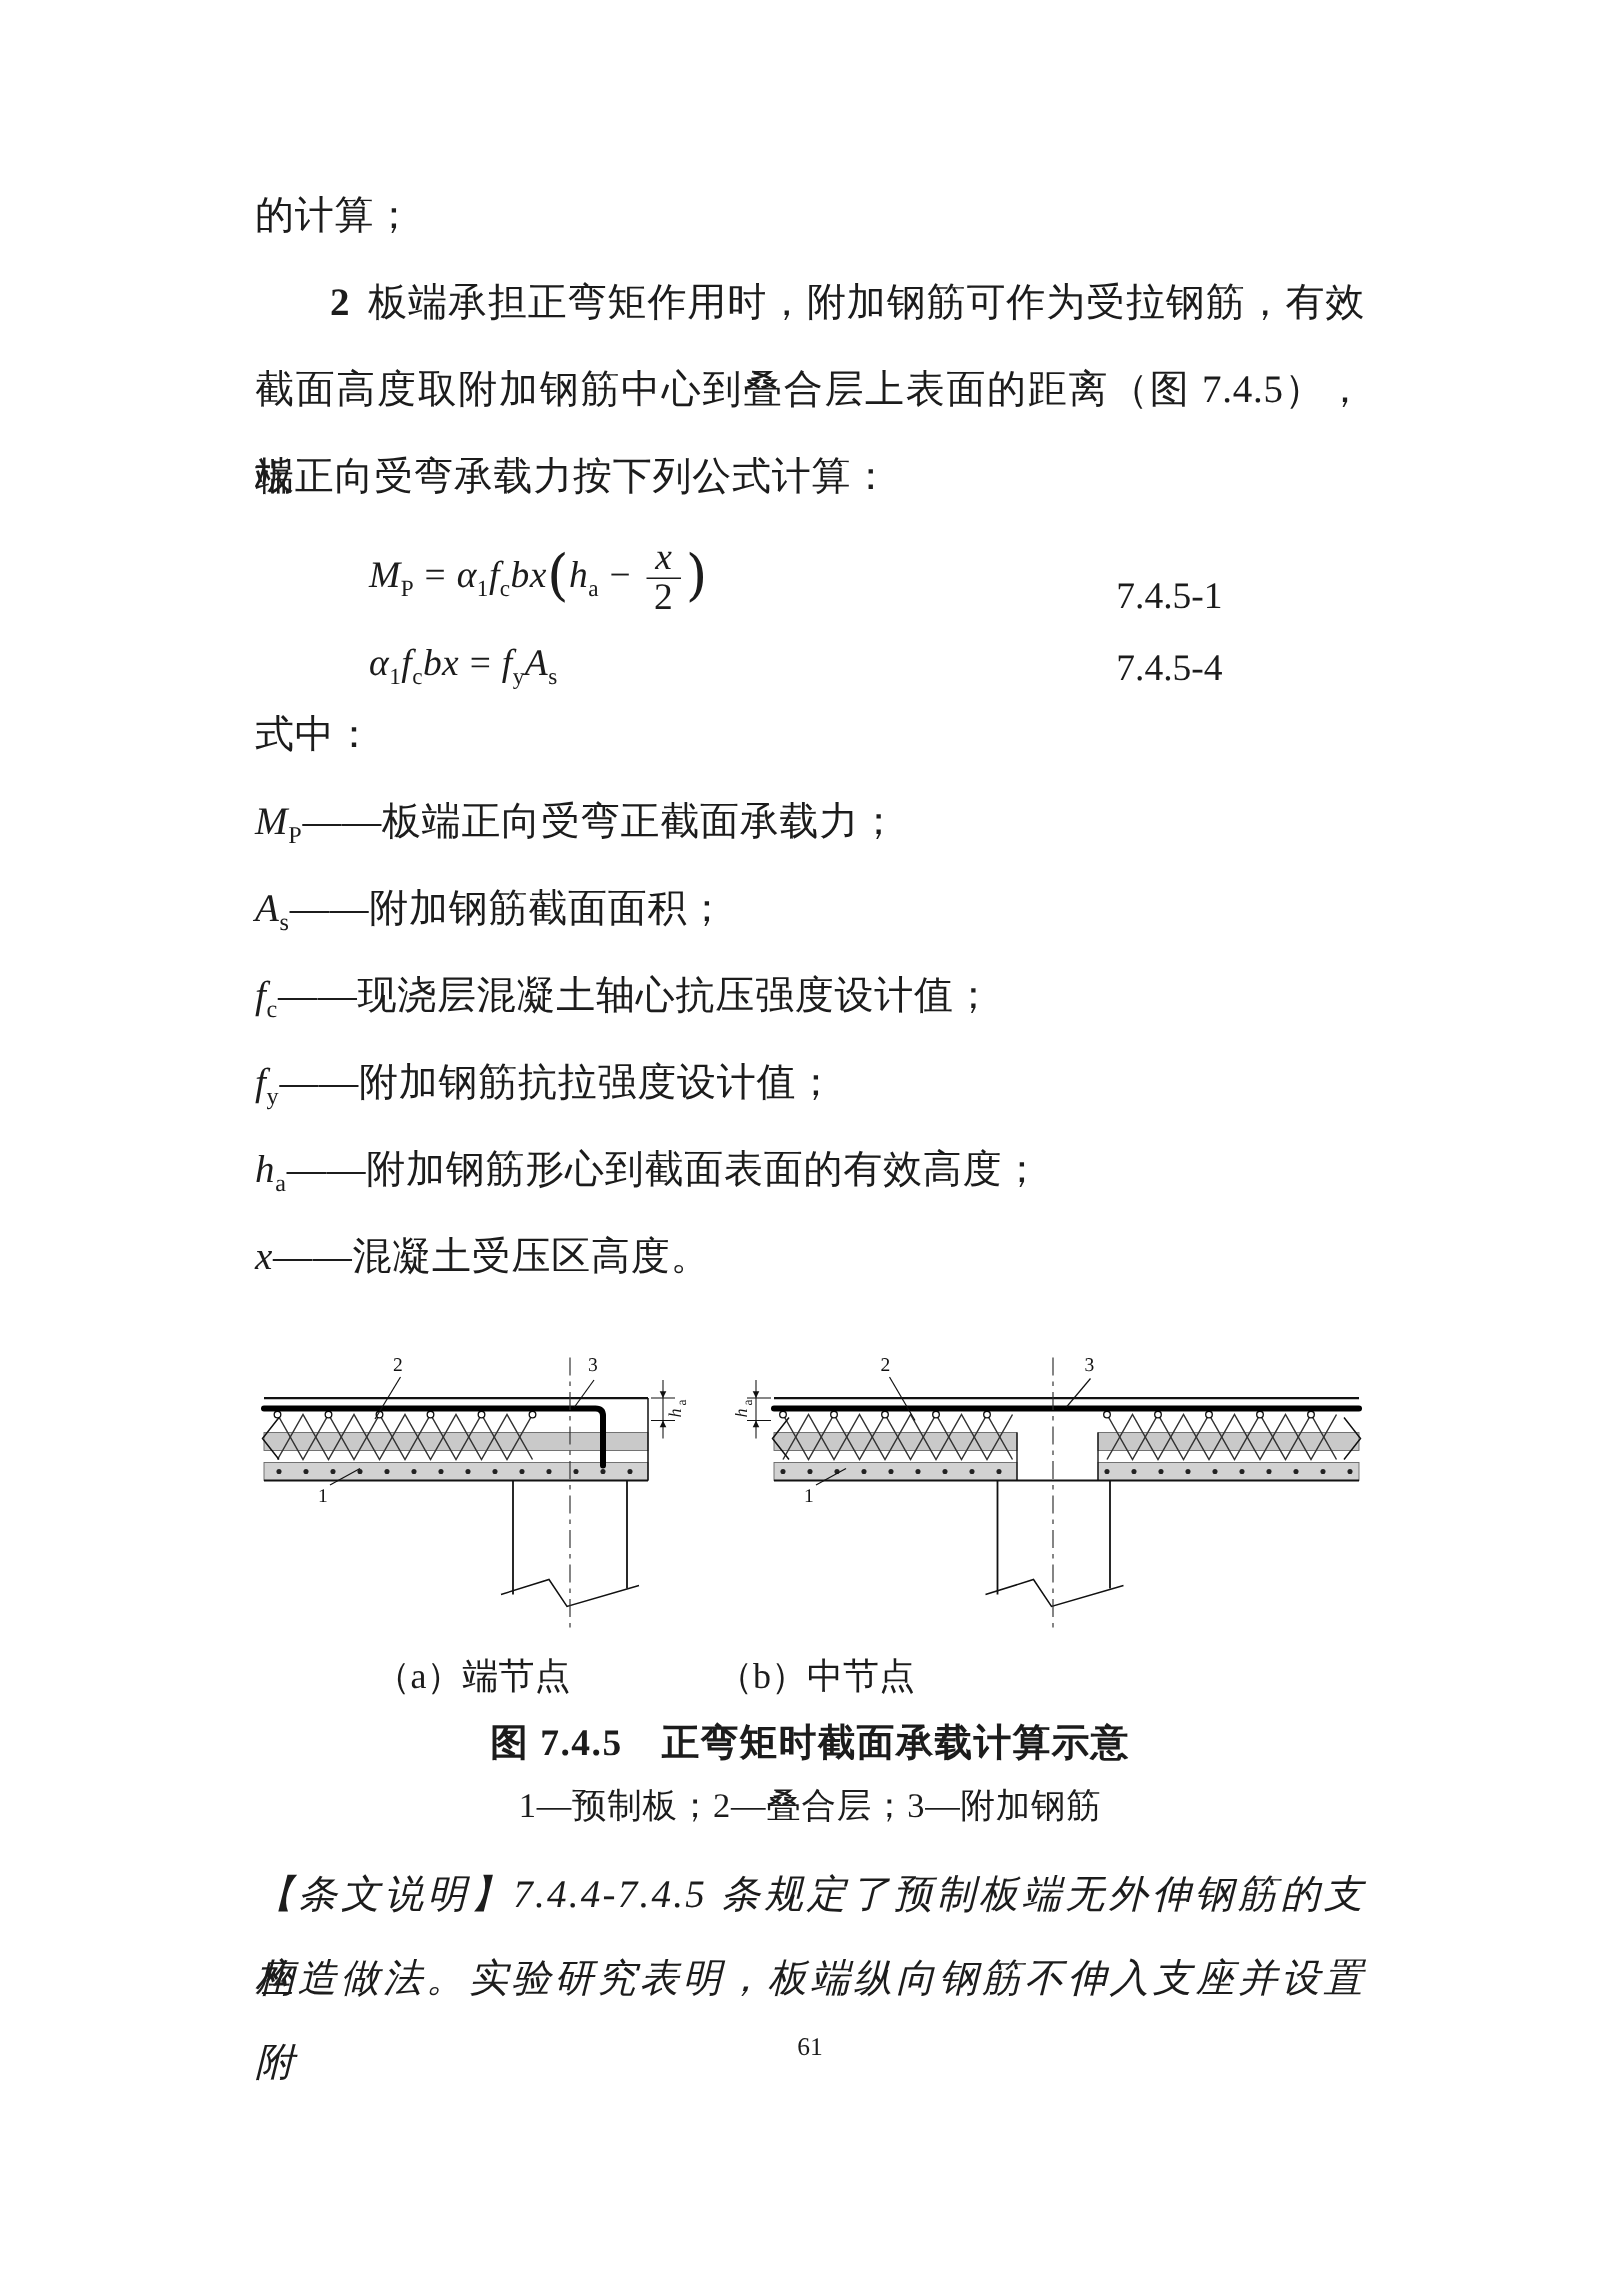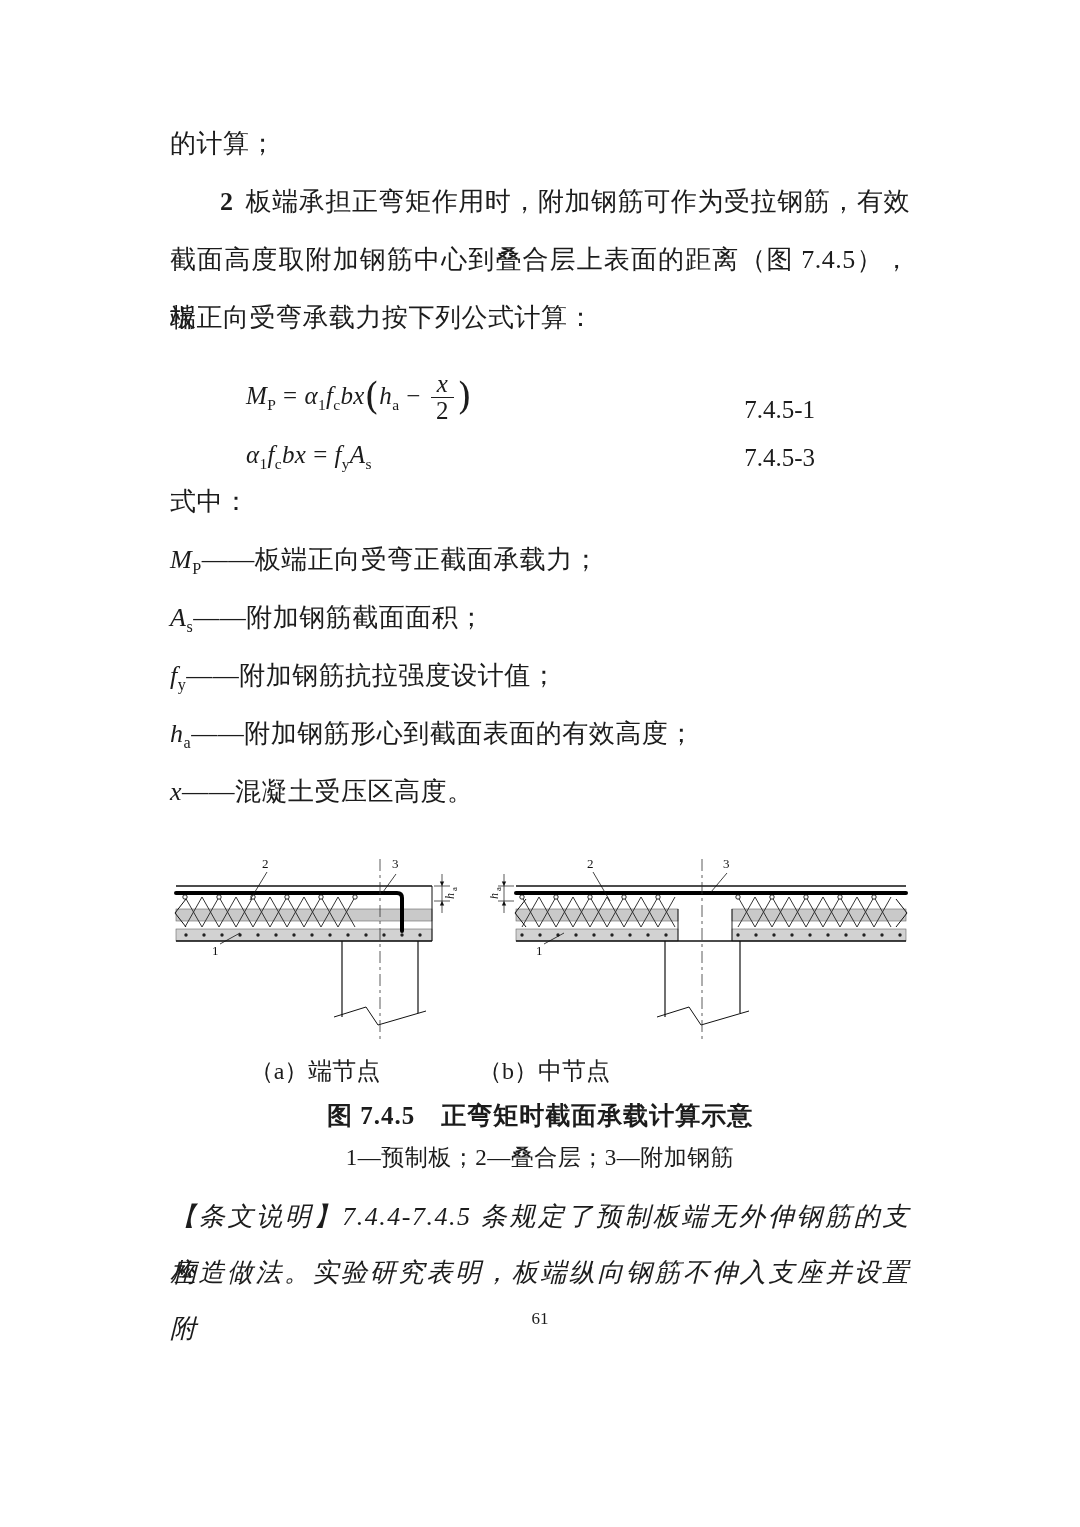--- a/index.html
+++ b/index.html
@@ -12,21 +12,21 @@
   }
   .page { position: relative; width: 1080px; height: 1527px; background: #fff; overflow: hidden; }
   .content { position: absolute; left: 170px; top: 115px; width: 740px; }
 
   .body-line { font-size: 26px; line-height: 58px; height: 58px; letter-spacing: 0.5px; }
   .jline { text-align: justify; text-align-last: justify; }
   .indent2 { display: inline-block; width: 50px; }
   .para-num { font-weight: 700; margin-right: 12px; }
 
   .formula-row { display: flex; justify-content: space-between; align-items: flex-end; padding-left: 76px; }
-  .formula-row.first { margin-top: 24px; }
+  .formula-row.first { margin-top: 12px; }
   .formula-row.second { margin-top: 16px; }
   .formula { font-size: 25px; letter-spacing: 0.3px; }
   .formula i { font-style: italic; }
   .formula sub { font-size: 0.62em; }
   .op { padding: 0 7px; }
   .bigp { font-size: 37px; vertical-align: -5px; font-family: "DejaVu Serif", serif; }
   .frac { display: inline-block; vertical-align: -15px; text-align: center; line-height: 1.05; margin: 0 3px; }
   .fnum { display: block; font-style: italic; padding: 0 6px; }
   .fden { display: block; border-top: 1.6px solid #1c1c1c; }
   .eq-tag { font-size: 25px; margin-right: 95px; line-height: 1.2; }
@@ -74,29 +74,30 @@
       <span>端正向受弯承载力按下列公式计算：</span>
     </div>
 
     <div class="formula-row first">
       <div class="formula"><i>M</i><sub>P</sub><span class="op">=</span><i>α</i><sub>1</sub><i>f</i><sub>c</sub><i>bx</i><span class="bigp">(</span><i>h</i><sub>a</sub><span class="op">−</span><span class="frac"><span class="fnum">x</span><span class="fden">2</span></span><span class="bigp">)</span></div>
       <div class="eq-tag">7.4.5-1</div>
     </div>
 
     <div class="formula-row second">
       <div class="formula"><i>α</i><sub>1</sub><i>f</i><sub>c</sub><i>bx</i><span class="op">=</span><i>f</i><sub>y</sub><i>A</i><sub>s</sub></div>
-      <div class="eq-tag">7.4.5-3</div>
+      <div class="eq-tag">7.4.5-4</div>
     </div>
 
     <div class="body-line">
       <span>式中：</span>
     </div>
 
     <div class="def-line"><i>M</i><sub>P</sub><span>——</span><span>板端正向受弯正截面承载力；</span></div>
     <div class="def-line"><i>A</i><sub>s</sub><span>——</span><span>附加钢筋截面面积；</span></div>
+    <div class="def-line"><i>f</i><sub>c</sub><span>——</span><span>现浇层混凝土轴心抗压强度设计值；</span></div>
     <div class="def-line"><i>f</i><sub>y</sub><span>——</span><span>附加钢筋抗拉强度设计值；</span></div>
     <div class="def-line"><i>h</i><sub>a</sub><span>——</span><span>附加钢筋形心到截面表面的有效高度；</span></div>
     <div class="def-line"><i>x</i><sub></sub><span>——</span><span>混凝土受压区高度。</span></div>
 
     <div class="figure-row">
 
       <svg width="290" height="200" viewBox="0 0 290 200">
         <rect x="6" y="58" width="256" height="12" fill="#c9c9c9" stroke="#666" stroke-width="0.6"></rect>
         <rect x="6" y="78" width="256" height="12" fill="#d2d2d2" stroke="#666" stroke-width="0.6"></rect>
         <line x1="6" y1="90" x2="262" y2="90" stroke="#111" stroke-width="1.3"></line>

